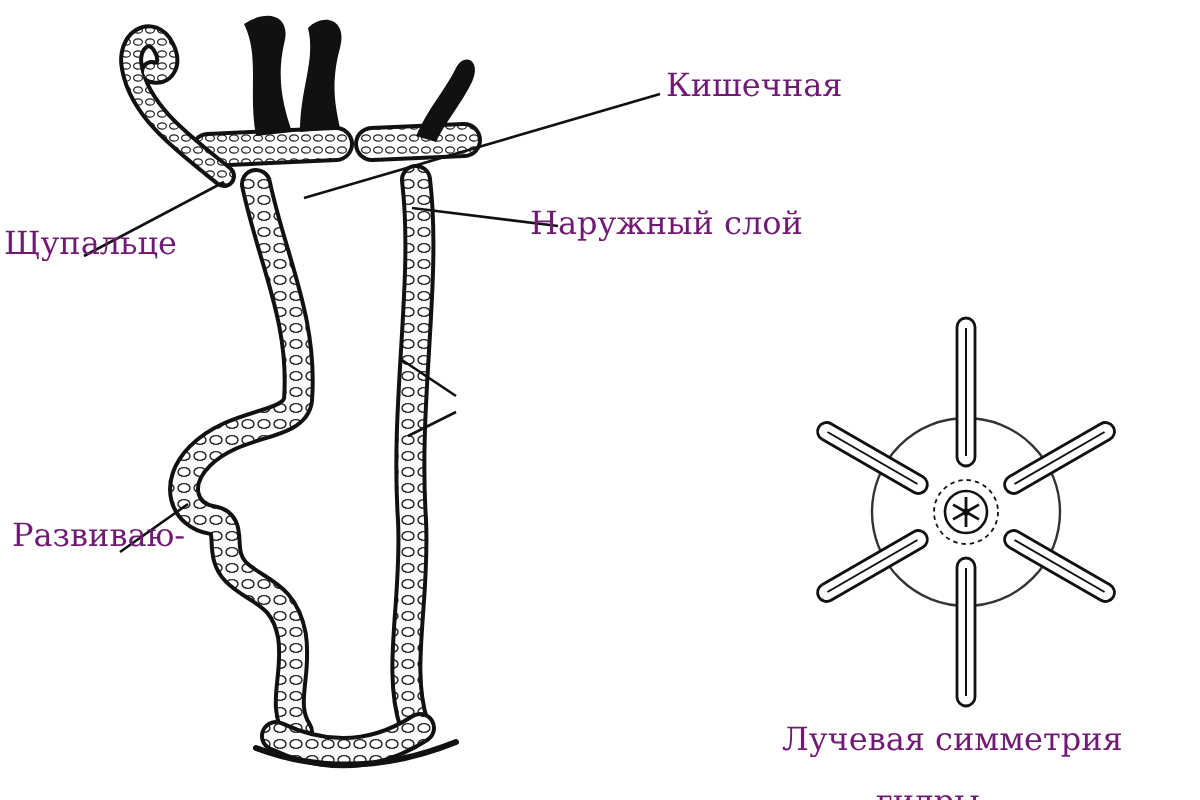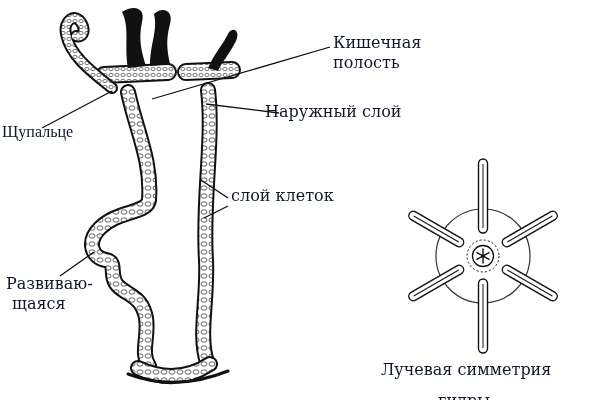--- a/index.html
+++ b/index.html
@@ -1,18 +1,18 @@
 <!DOCTYPE html>
 <html><head>
 <meta charset="utf-8">
 <style>
   html,body{margin:0;padding:0;background:#fff;}
   .canvas{
     position:relative;width:600px;height:400px;background:#fff;overflow:hidden;
-    font-family:"DejaVu Serif", "Liberation Serif", serif;color:#0f172a;
+    font-family:"DejaVu Serif", "Liberation Serif", serif;color:#701a75;text-align:right;
   }
   .art{position:absolute;left:0;top:0;width:600px;height:400px;}
   .label{position:absolute;font-size:16px;line-height:20px;white-space:nowrap;}
   .label .l2{display:block;}
 </style>
 </head>
 <body>
 
 <div class="canvas">
 
@@ -124,41 +124,38 @@
           <line x1="-6.5" y1="-3.7" x2="6.5" y2="3.7"></line>
           <line x1="-6.5" y1="3.7" x2="6.5" y2="-3.7"></line>
         </g>
         <circle r="1.8" fill="#111"></circle>
       </g>
     </g>
   </svg>
 
   <div class="label" style="left:333px;top:33px;">
     <span>Кишечная</span>
-    <span class="l2">полость</span>
   </div>
 
   <div class="label" style="left:265px;top:102px;">
     <span>Наружный слой</span>
   </div>
 
-  <div class="label" style="left:2px;top:122px;font-family:Liberation Serif, serif;">
+  <div class="label" style="left:2px;top:112px;">
     <span>Щупальце</span>
   </div>
 
   <div class="label" style="left:231px;top:186px;">
-    <span class="l2">слой клеток</span>
   </div>
 
-  <div class="label" style="left:6px;top:274px;">
+  <div class="label" style="left:6px;top:258px;">
     <span>Развиваю-</span>
-    <span class="l2" style="margin-left:6px;">щаяся</span>
   </div>
 
-  <div class="label" style="left:381px;top:360px;">
+  <div class="label" style="left:391px;top:360px;">
     <span>Лучевая симметрия</span>
   </div>
 
   <div class="label" style="left:438px;top:391px;">
     <span>гидры</span>
   </div>
 
 </div>
 
 </body></html>

